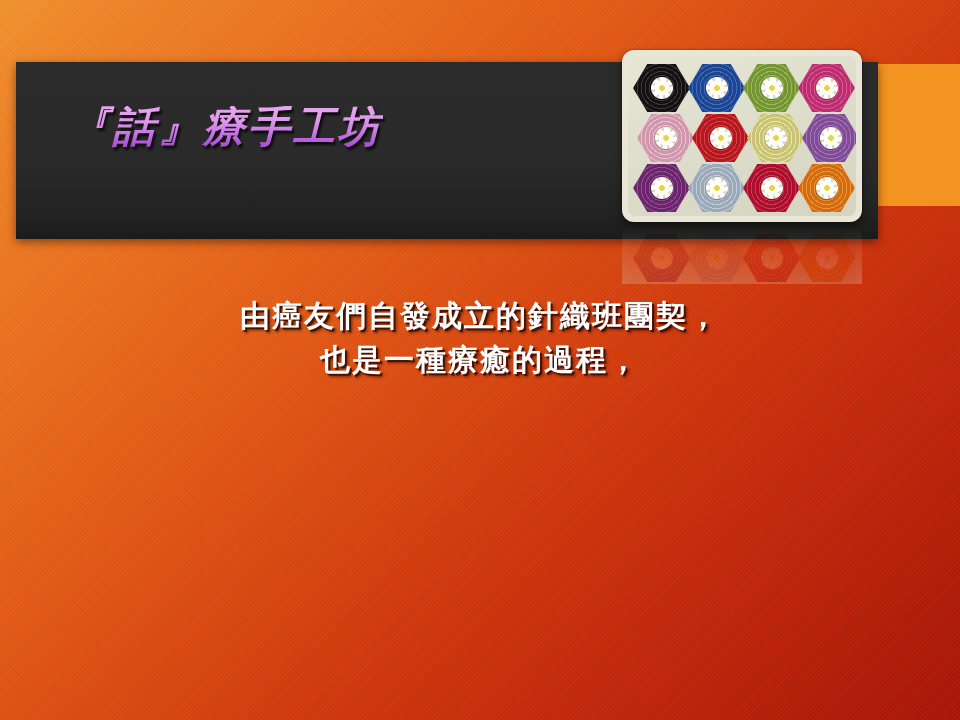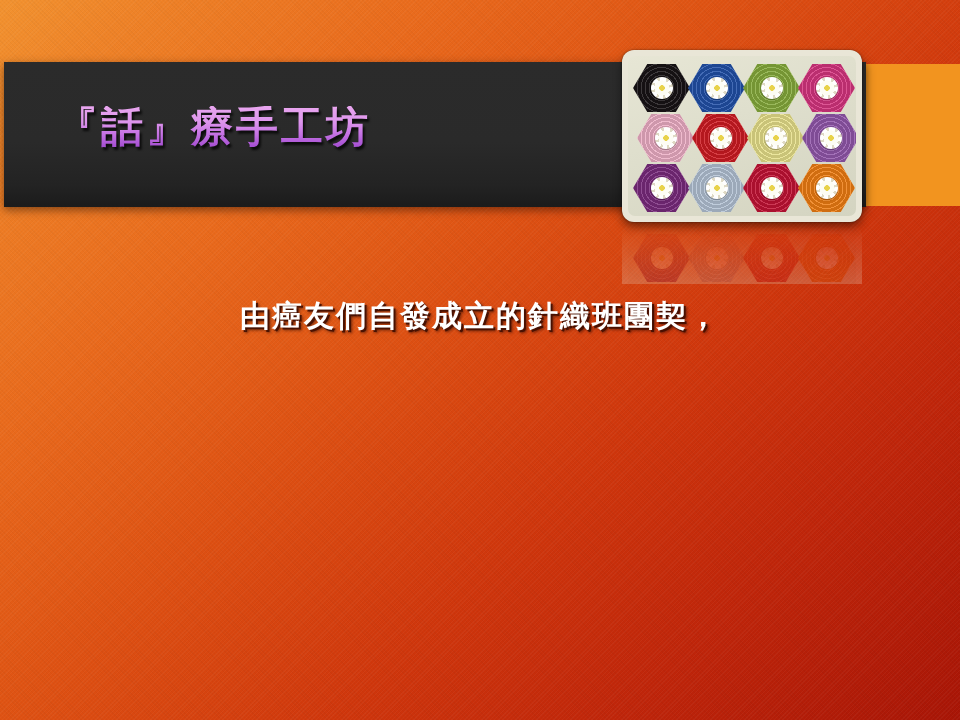--- a/index.html
+++ b/index.html
@@ -47,26 +47,27 @@
     left: 860px;
     top: 64px;
     width: 100px;
     height: 142px;
     background: #f2941f;
   }
 
   
   #title-banner {
     position: absolute;
-    left: 4px;
+    left: 16px;
     top: 62px;
     width: 862px;
-    height: 145px;
+    height: 177px;
     background: linear-gradient(180deg, #2b2b2b 0%, #2a2a2a 55%, #232323 85%, #1b1b1b 100%);
     box-shadow: 0 3px 9px rgba(0,0,0,0.45);
+    font-style: italic;
   }
   #title-text {
     position: absolute;
     left: 52px;
     top: 44px;
     font-family: "DejaVu Sans", "Liberation Sans", sans-serif;
     font-size: 42px;
     font-weight: bold;
     letter-spacing: 3px;
     line-height: 1;
@@ -318,15 +319,16 @@
                 <div class="daisy"></div>
               </div>
             </div>
         </div>
       </div>
     </div>
   </div>
 
   <div id="body-text">
     <div class="body-line">由癌友們自發成立的針織班團契，</div>
+    <div class="body-line">也是一種療癒的過程，</div>
   </div>
 
 </div>
 
 </body></html>

